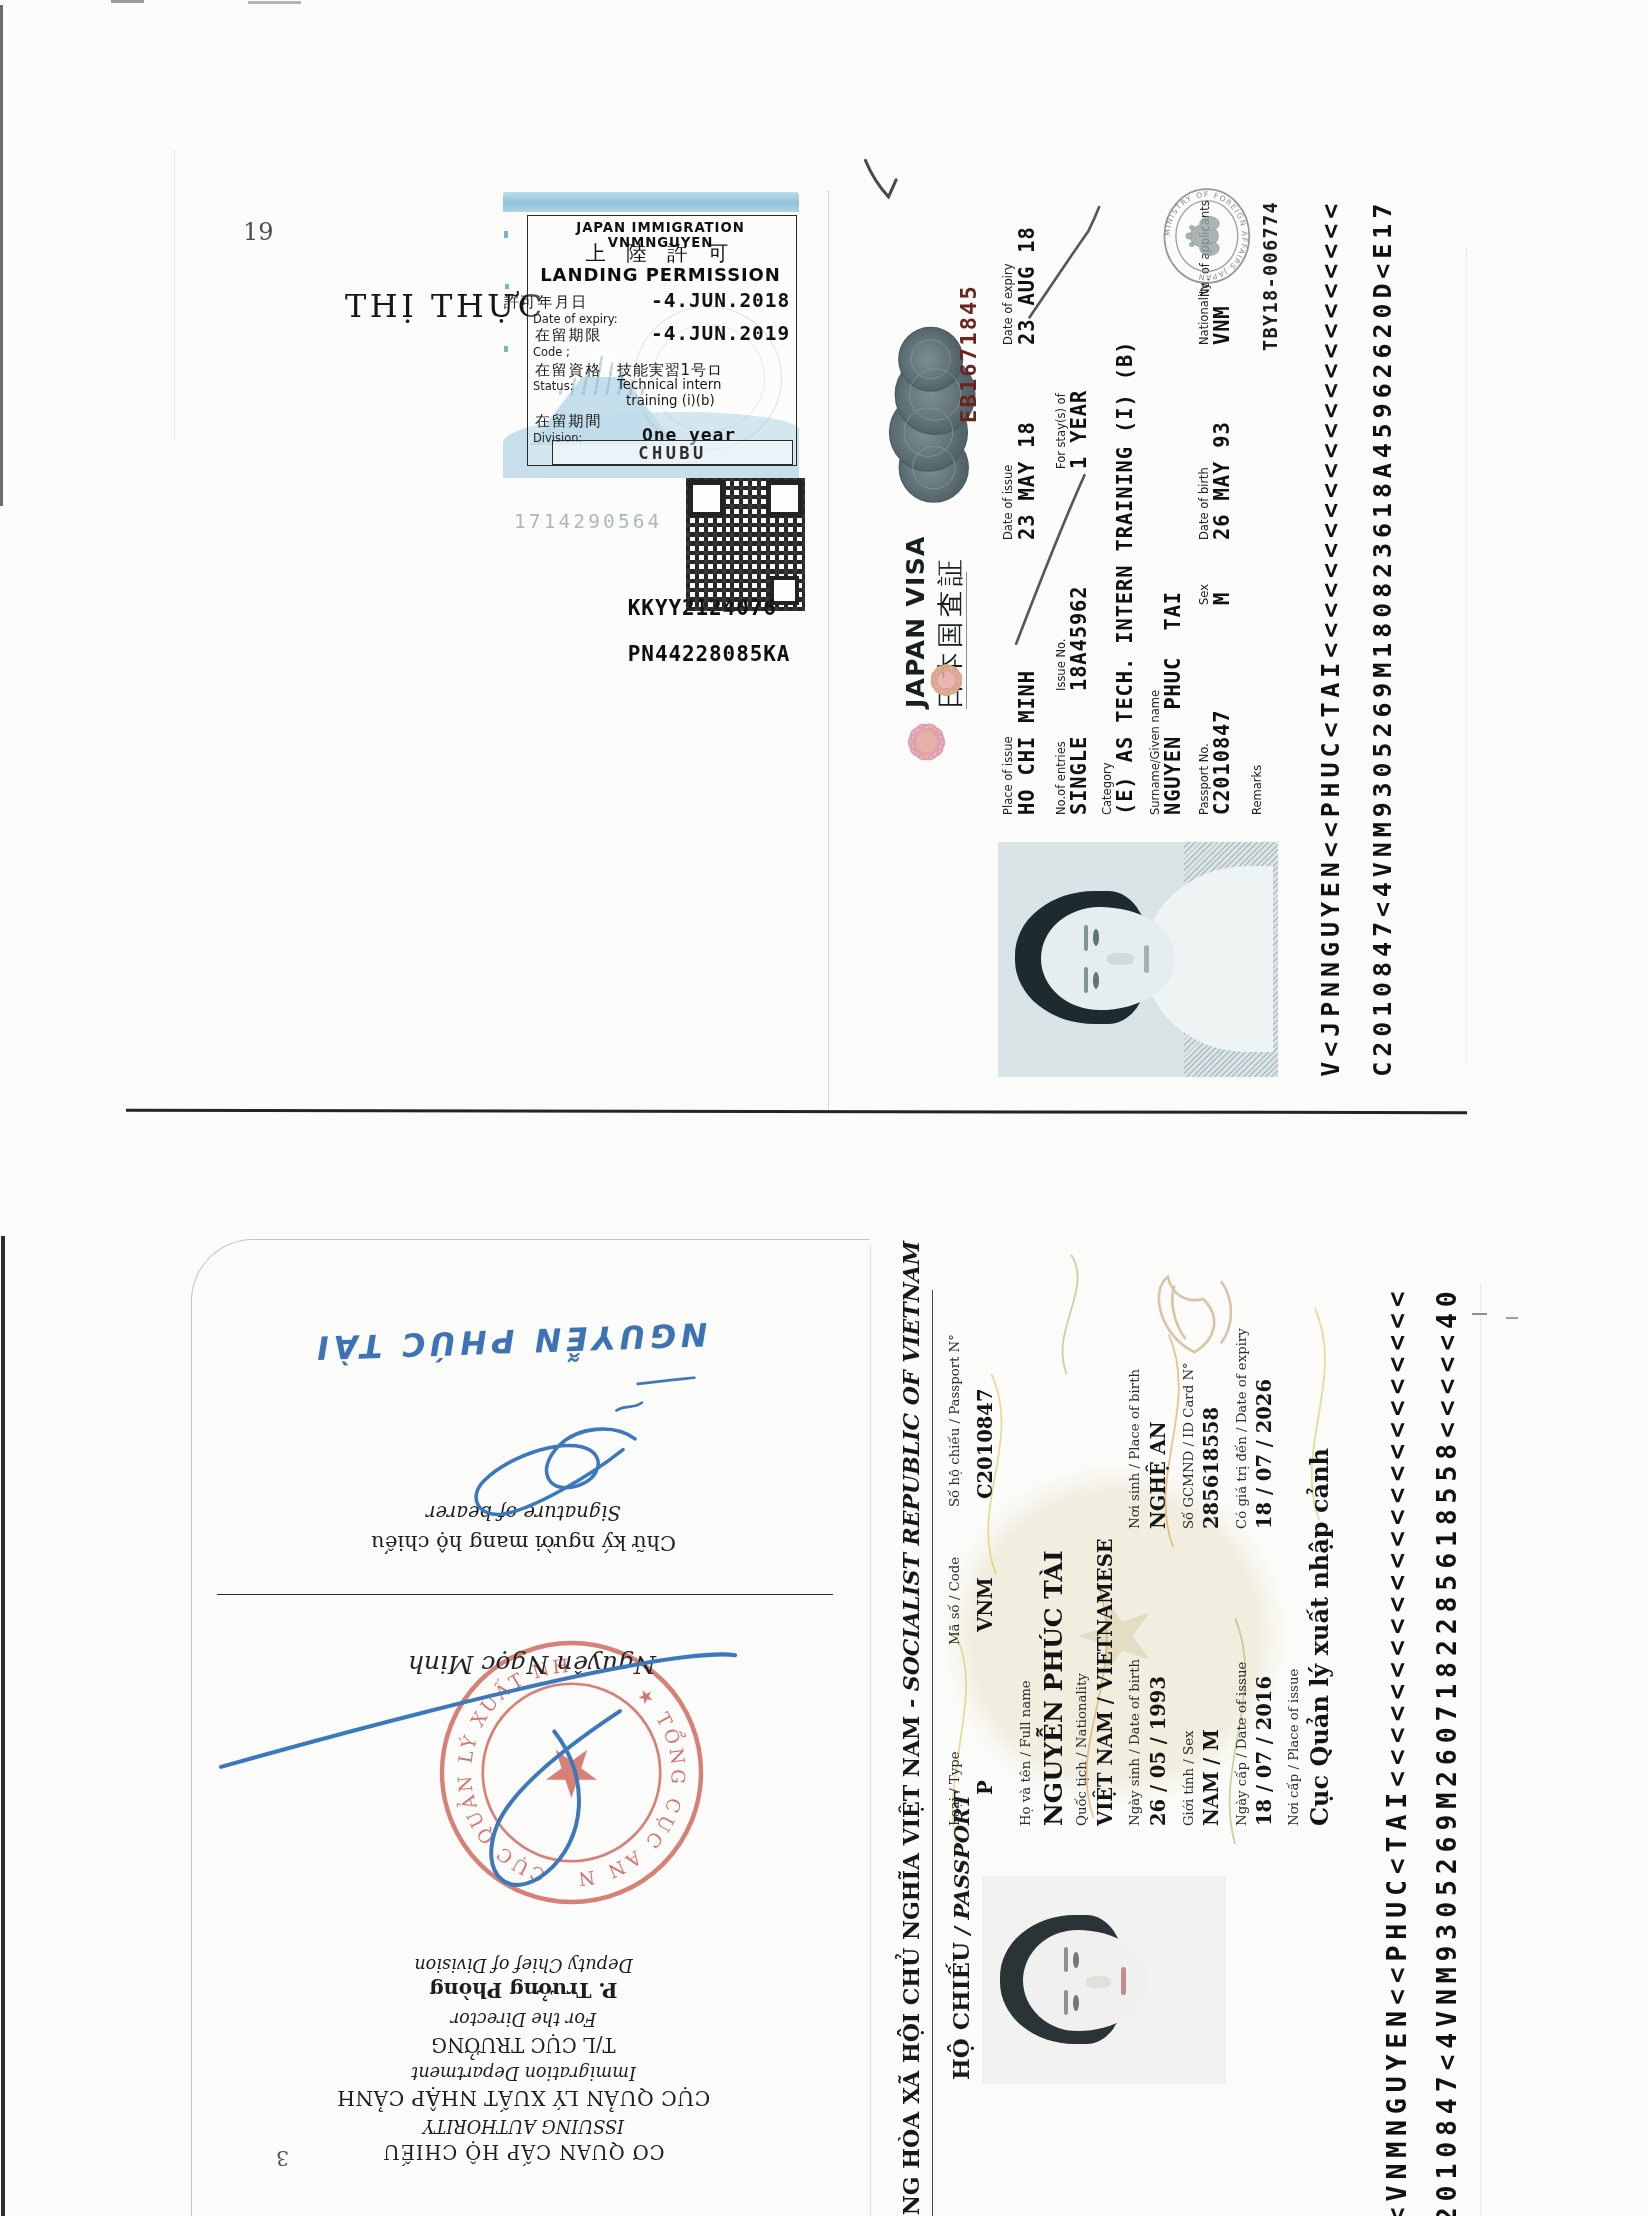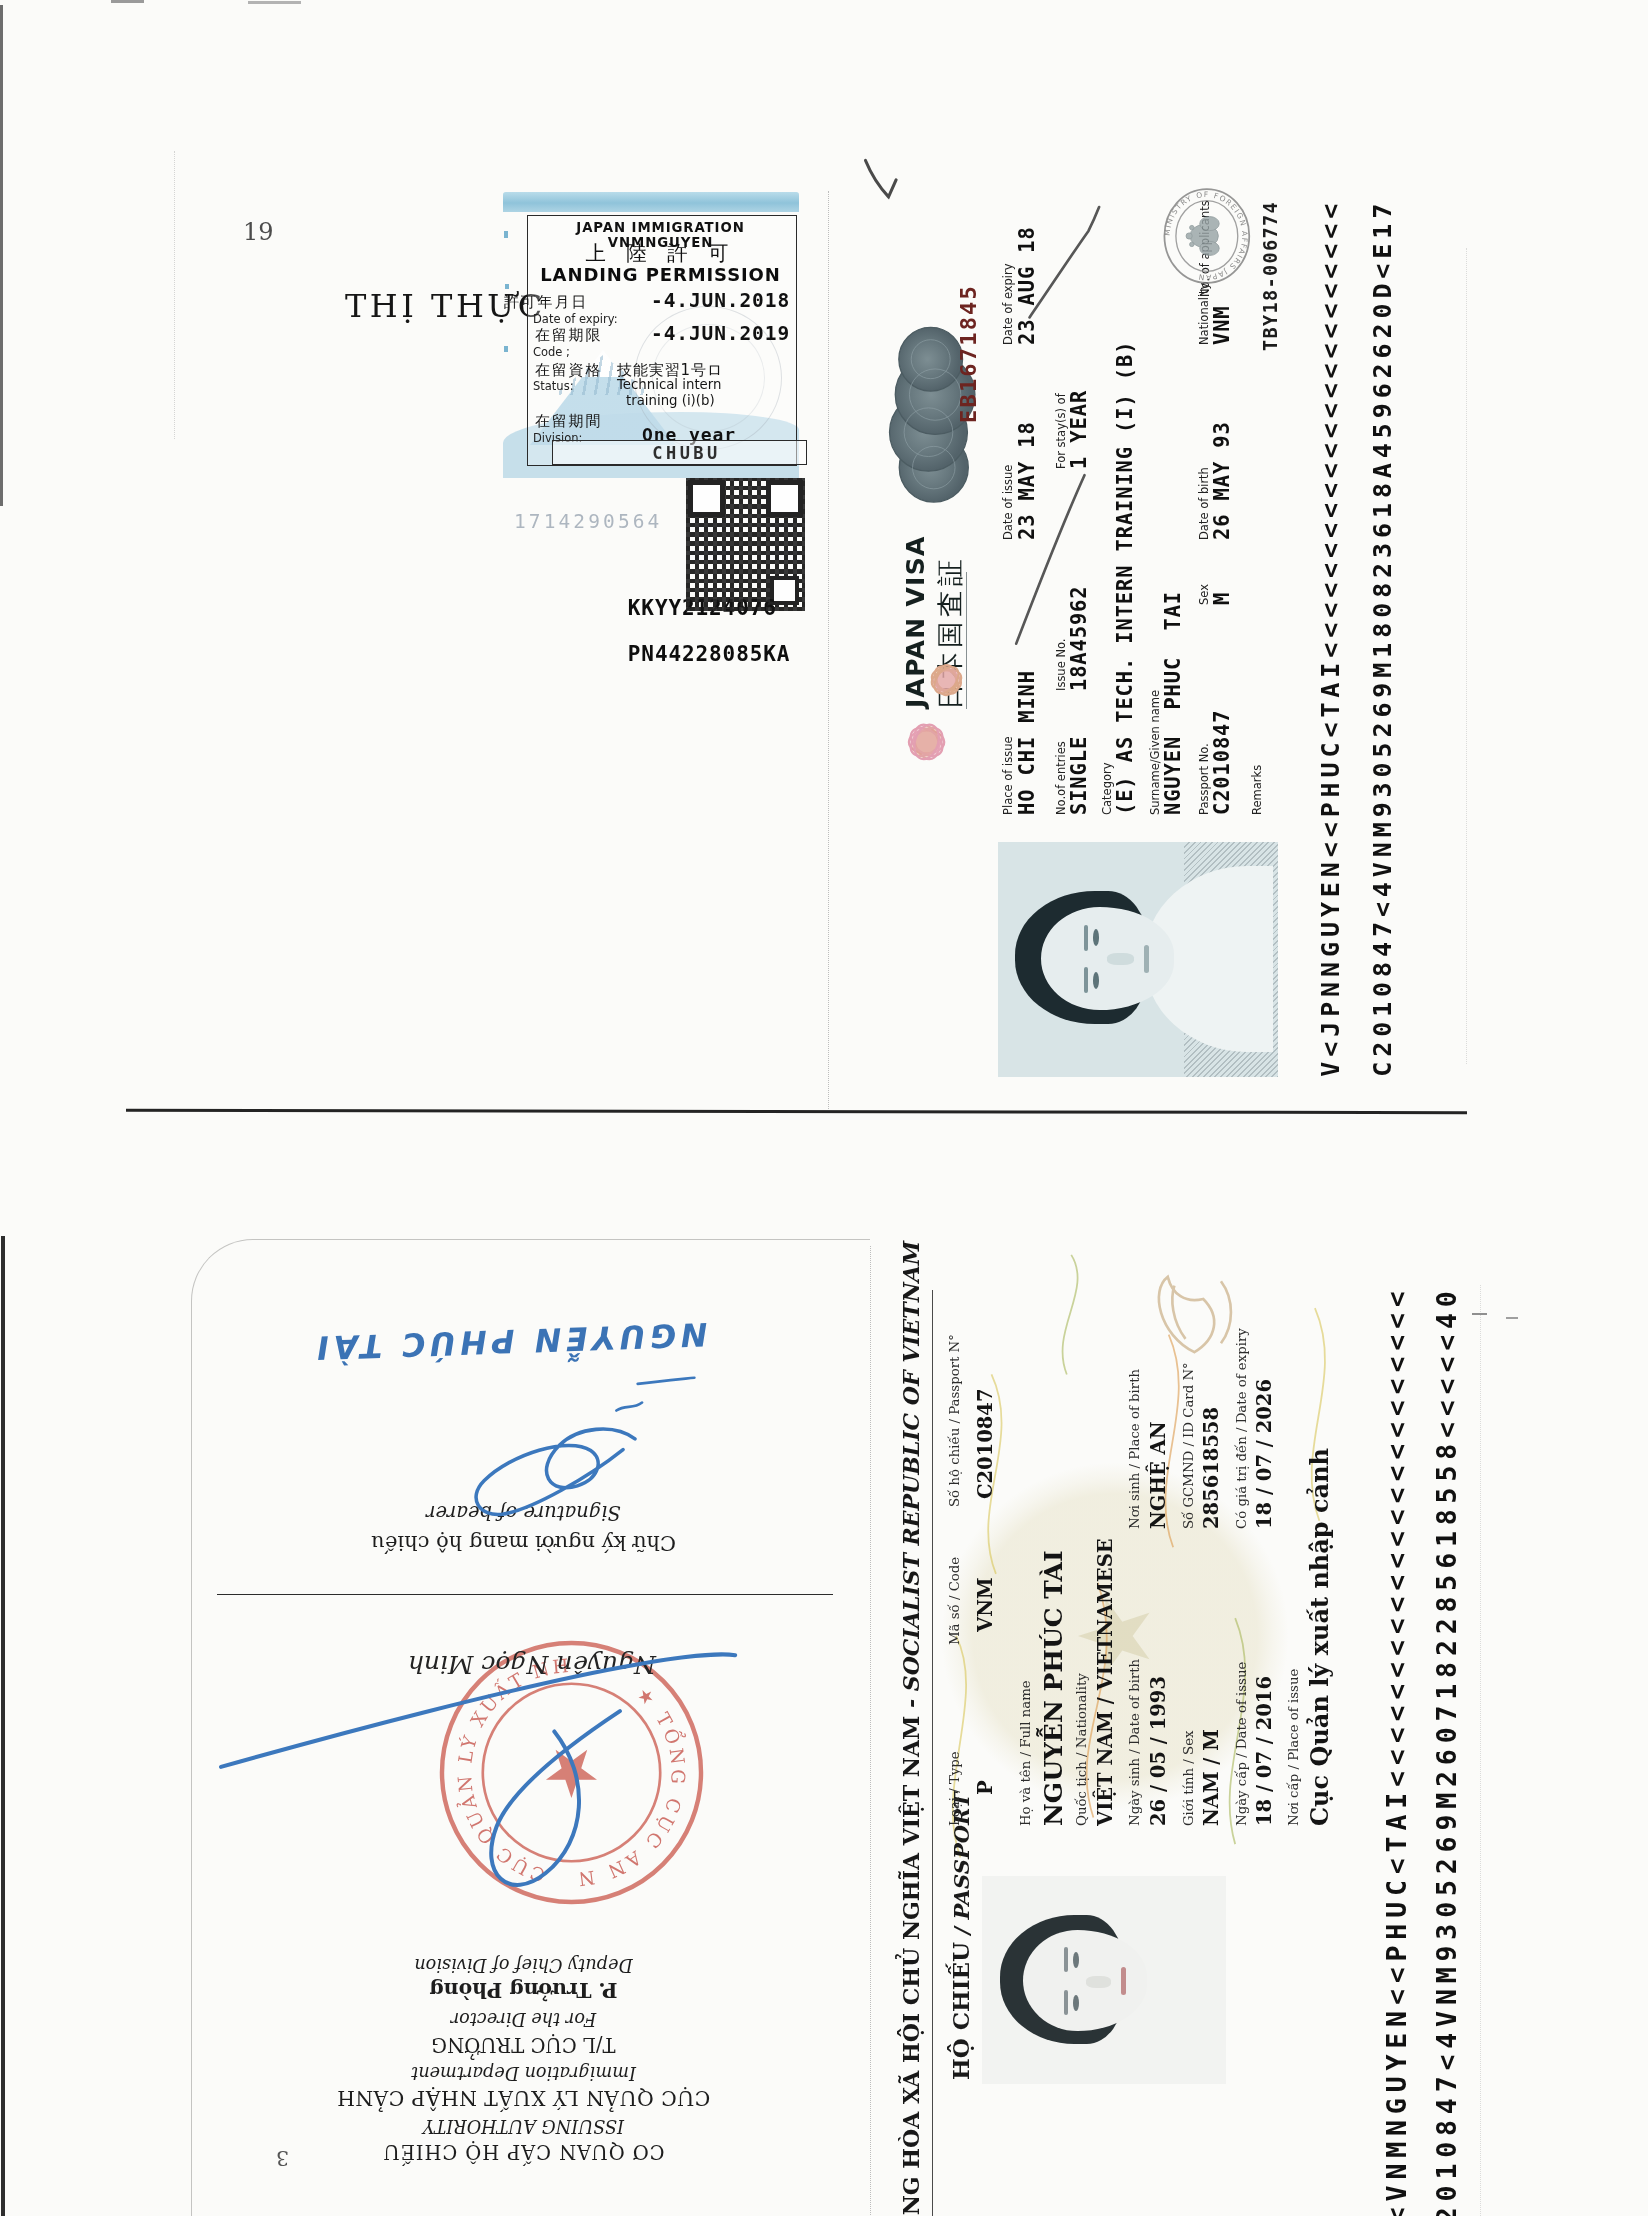--- a/index.html
+++ b/index.html
@@ -20,21 +20,21 @@
     background:linear-gradient(180deg,#b9dcea 0%,#8fc3da 55%,#aed4e4 100%);border-radius:2.7px 2.7px 0 0;}
   #landing-frame{left:527px;top:215px;width:268px;height:249px;border:1.8px solid #2a2a2a;background:rgba(255,255,255,.25);}
   #fuji-base{left:503px;top:412px;width:296px;height:66px;background:#bcd9e8;border-radius:60% 40% 0 0/31px 17.7px 0 0;opacity:.85;}
   #fuji{left:530px;top:350px;width:146px;height:95px;
      background:linear-gradient(180deg,#ffffff 0 28%,#a9cfe2 28% 100%);
      clip-path:polygon(50% 0,100% 100%,0 100%);opacity:.9;}
   #fuji-streaks{left:554px;top:355px;width:98px;height:40px;
      background:repeating-linear-gradient(100deg,rgba(110,160,190,.55) 0 2.7px,transparent 2.7px 11.5px);
      clip-path:polygon(50% 0,100% 100%,0 100%);}
   #chubu-box{left:552px;top:440px;width:239px;height:23px;border:1.8px solid #2a2a2a;
-     background:rgba(255,255,255,.5);display:flex;align-items:center;justify-content:center;padding-left:14px;}
+     background:rgba(255,255,255,.5);display:flex;align-items:center;justify-content:center;}
   .ghost-circle{border:1.3px solid rgba(125,138,150,.32);border-radius:50%;}
   .land-cjk{font-size:15px;color:#151515;letter-spacing:1.8px;}
   .land-small{font-size:11.5px;color:#222;}
   .land-val{font-family:"DejaVu Sans Mono",monospace;font-weight:bold;font-size:19.5px;color:#111;letter-spacing:0.9px;}
   .blue-tick{background:#7ab4d0;width:4.4px;height:7px;}
   
   #visa-rot{left:882px;top:186px;width:519px;height:904px;}
   #visa-rot .inner{position:absolute;left:0;top:0;width:904px;height:519px;
       transform:rotate(-90deg) translateX(-904px);transform-origin:top left;}
   #passport-rot{left:880px;top:1246px;width:590px;height:1037px;}

